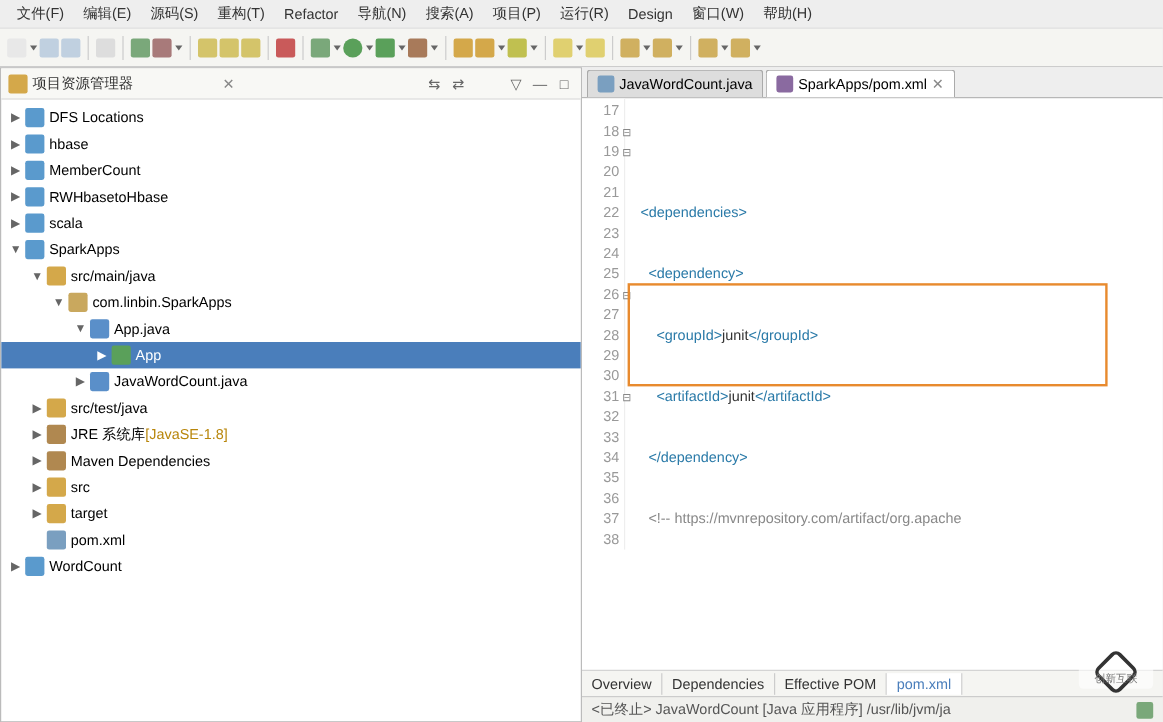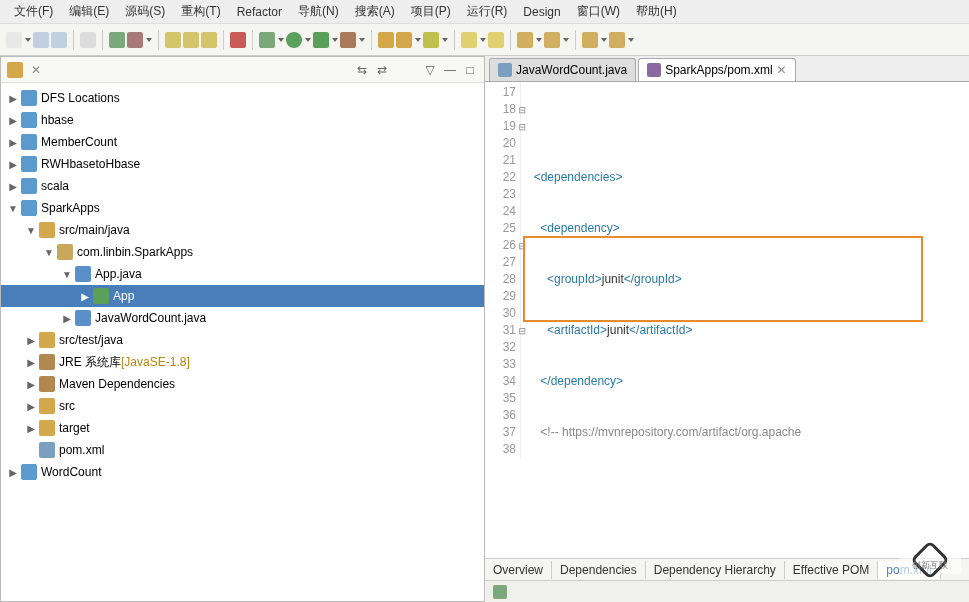--- a/index.html
+++ b/index.html
@@ -119,20 +119,21 @@
   <span class="tb-ico" style="background:#d0b060"></span>
     <span class="drop"></span>
   <span class="tb-ico" style="background:#d0b060"></span>
     <span class="drop"></span>
 </div>
 
 <div class="main">
   <div class="left">
     <div class="left-header">
       <span class="title-ico"></span>
+      <span class="left-header-title">项目资源管理器</span>
       <span style="margin-left:4px;color:#888">✕</span>
       <span style="flex:1"></span>
       <span class="hdr-btn">⇆</span>
       <span class="hdr-btn">⇄</span>
       <span class="hdr-btn" style="width:24px"></span>
       <span class="hdr-btn">▽</span>
       <span class="hdr-btn">—</span>
       <span class="hdr-btn">□</span>
     </div>
     <div class="tree">
@@ -287,25 +288,25 @@
         
         
         
         
       </div>
       <div class="box" style="left:38px;top:154px;width:400px;height:86px"></div>
     </div>
     <div class="bottom-tabs">
       <div class="bt">Overview</div>
       <div class="bt">Dependencies</div>
-      <div class="bt">Dependency Hierarchy</div>
       <div class="bt">Effective POM</div>
       <div class="bt active">pom.xml</div>
     </div>
     <div class="status">
+      <span>&lt;已终止&gt; JavaWordCount [Java 应用程序] /usr/lib/jvm/ja</span>
       <span style="width:14px;height:14px;background:#7aa87a;border-radius:2px"></span>
     </div>
   </div>
 </div>
 
 <div class="watermark">
   <div class="wlogo"></div>
   <span style="position:absolute;bottom:2px;font-size:9px;color:#777">创新互联</span>
 </div>
 

